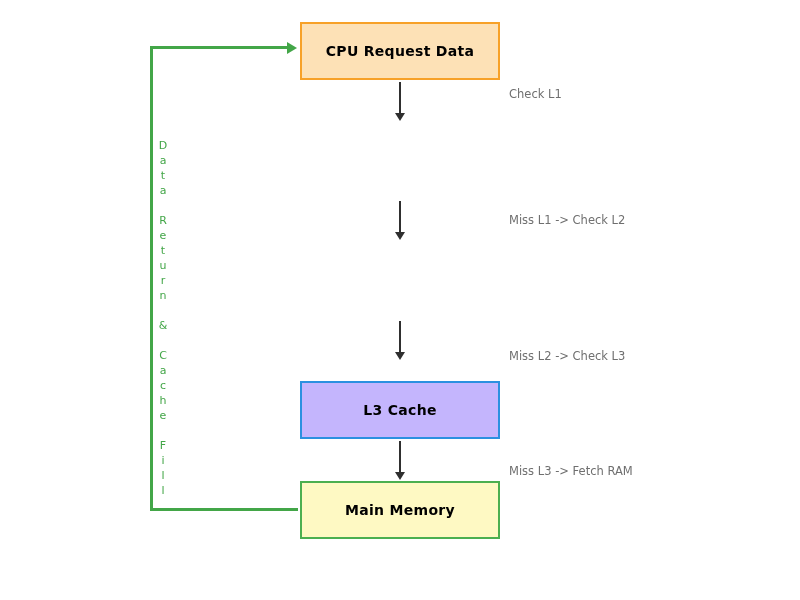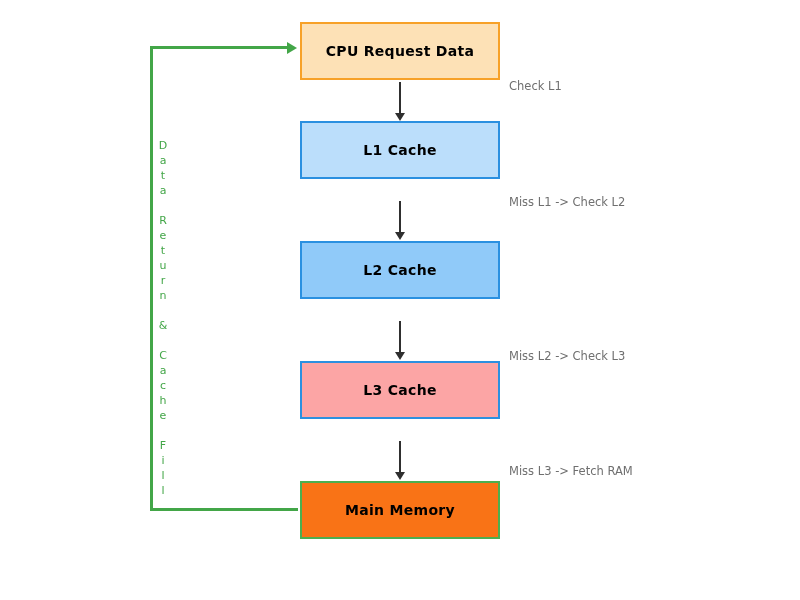--- a/index.html
+++ b/index.html
@@ -88,48 +88,42 @@
   }
 </style>
 </head>
 <body>
 
 <div class="canvas">
 
   <div class="node" style="top: 22px; background-color: rgb(253, 225, 182); border-color: rgb(247, 161, 40);">
     <span>CPU Request Data</span>
   </div>
-  <div class="node" style="top: 121px; background-color: rgb(187, 222, 251); border-color: rgb(43, 144, 224);">
-    <span>L1 Cache</span>
-  </div>
-  <div class="node" style="top: 241px; background-color: rgb(144, 202, 249); border-color: rgb(43, 144, 224);">
-    <span>L2 Cache</span>
-  </div>
-  <div class="node" style="top: 361px; background-color: #fca5a5; border-color: rgb(43, 144, 224);">
+  <div class="node" style="top: 381px; background-color: #c4b5fd; border-color: rgb(43, 144, 224);">
     <span>L3 Cache</span>
   </div>
-  <div class="node" style="top: 481px; background-color: #f97316; border-color: rgb(76, 175, 80); align-items: center;">
+  <div class="node" style="top: 481px; background-color: #fef9c3; border-color: rgb(76, 175, 80); align-items: center;">
     <span>Main Memory</span>
   </div>
 
   <div class="varrow" style="top:82px">
       <div class="head"></div>
     </div>
   <div class="varrow" style="top:201px">
       <div class="head"></div>
     </div>
   <div class="varrow" style="top:321px">
       <div class="head"></div>
     </div>
   <div class="varrow" style="top:441px">
       <div class="head"></div>
     </div>
 
-  <div class="edge-label" style="top:79px">Check L1</div>
-  <div class="edge-label" style="top:195px">Miss L1 -&gt; Check L2</div>
+  <div class="edge-label" style="top:87px">Check L1</div>
+  <div class="edge-label" style="top:213px">Miss L1 -&gt; Check L2</div>
   <div class="edge-label" style="top:349px">Miss L2 -&gt; Check L3</div>
   <div class="edge-label" style="top:464px">Miss L3 -&gt; Fetch RAM</div>
 
   <div class="gseg bot" style="background-color: rgb(67, 166, 72);"></div>
   <div class="gseg v" style="background-color: rgb(67, 166, 72);"></div>
   <div class="gseg top" style="background-color: rgb(67, 166, 72);"></div>
   <div class="ghead" style="border-left-color: rgb(67, 166, 72);"></div>
 
   <div class="vlabel" style="color: rgb(67, 166, 72);">D
 a

